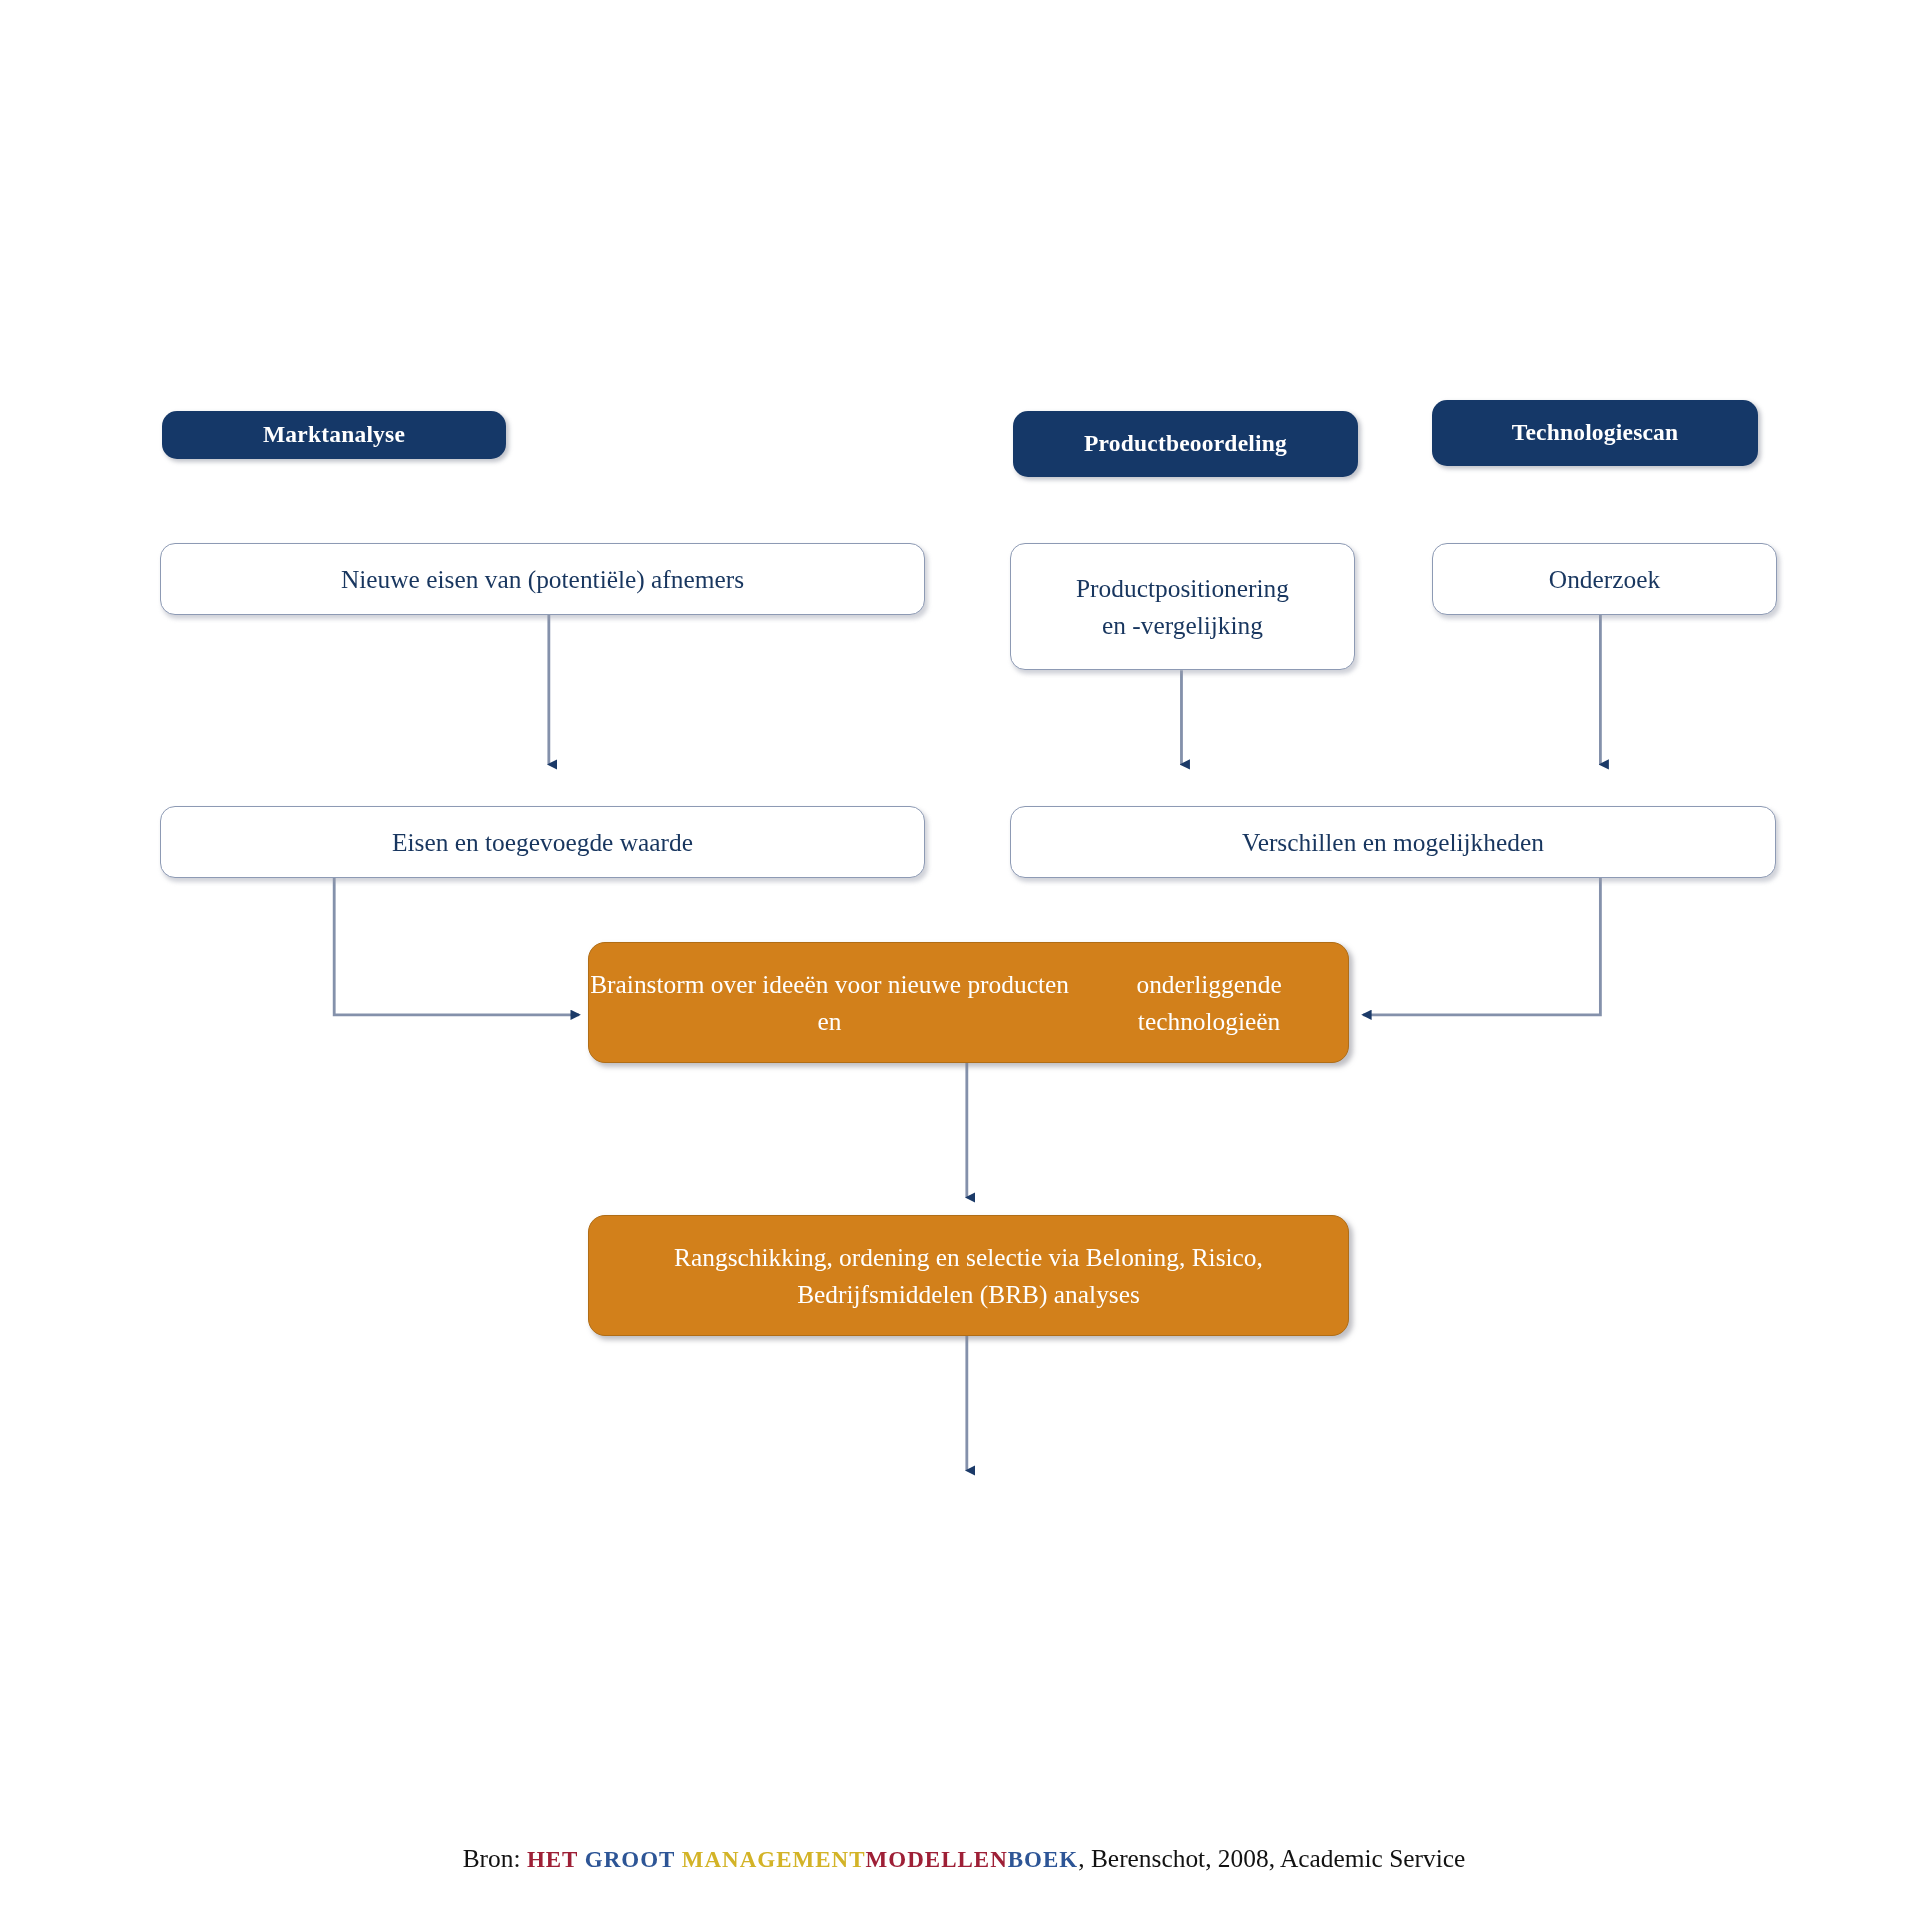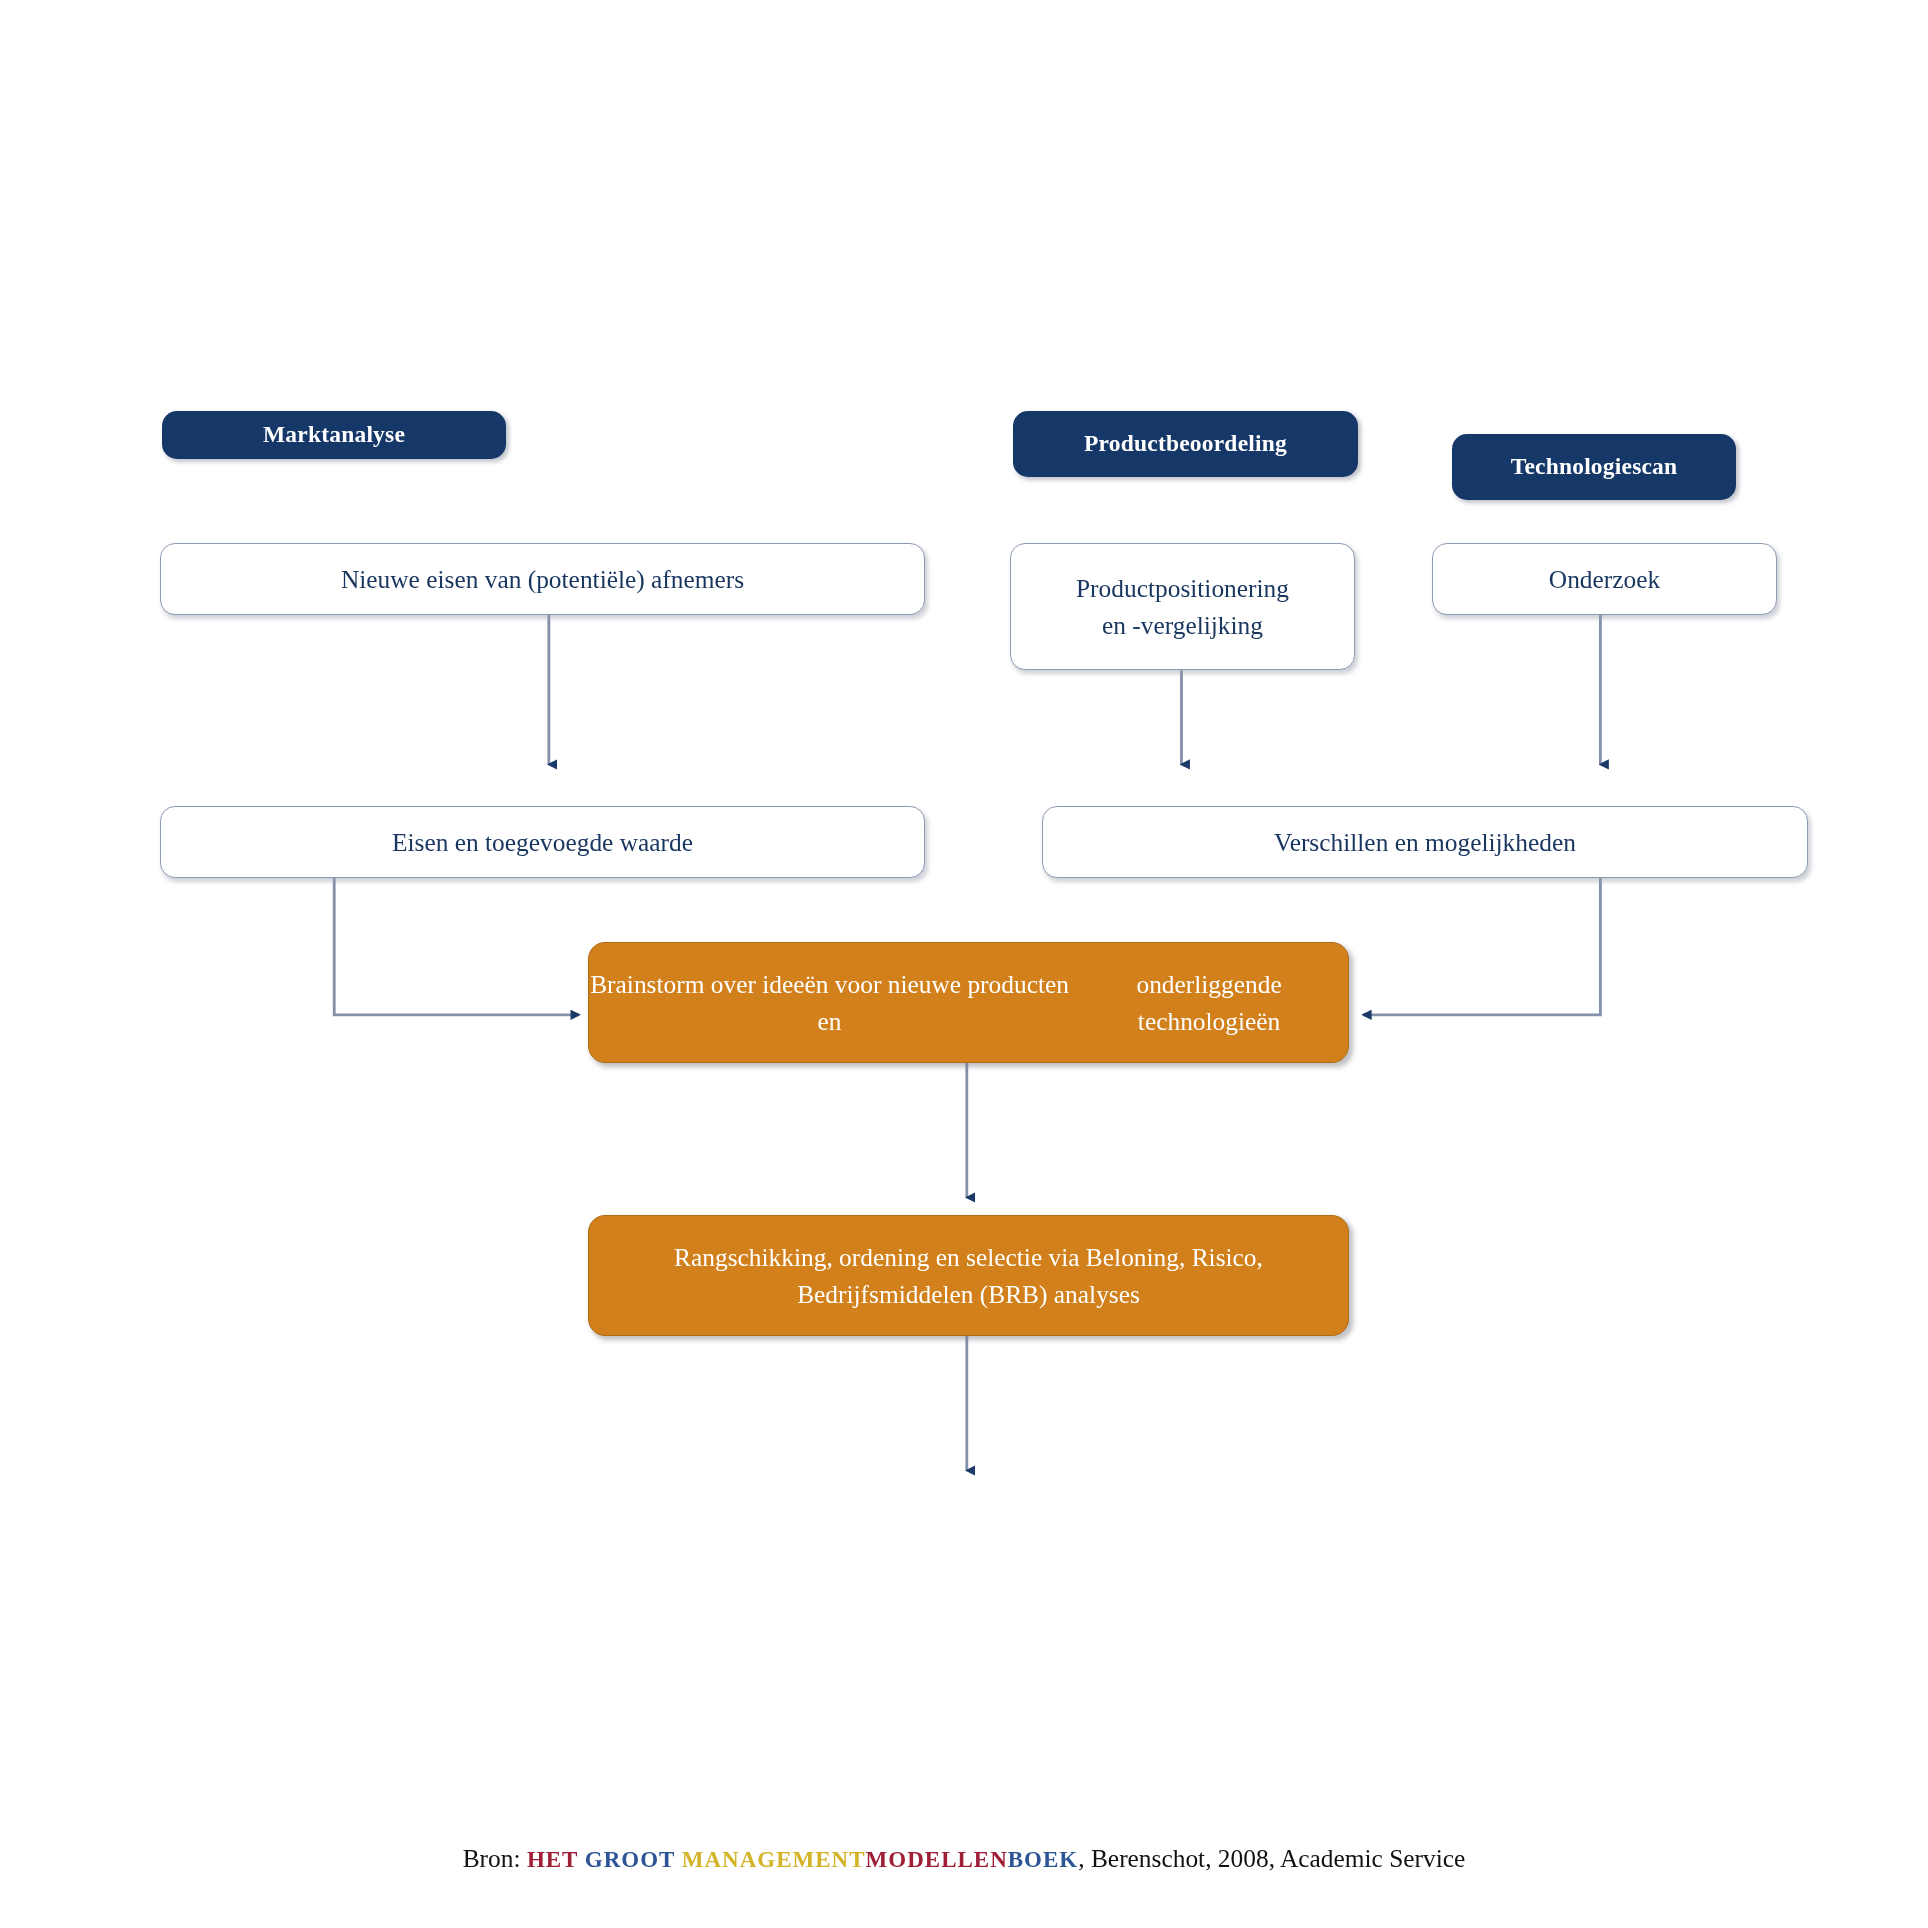--- a/index.html
+++ b/index.html
@@ -145,42 +145,42 @@
   </svg>
 
   <div class="node navy" style="left:162px; top:411px; width:344px; height:48px;">
     <span>Marktanalyse</span>
   </div>
 
   <div class="node navy" style="left:1013px; top:411px; width:345px; height:66px;">
     <span>Productbeoordeling</span>
   </div>
 
-  <div class="node navy" style="left:1432px; top:434px; width:284px; height:66px;margin-left:20px;">
+  <div class="node navy" style="left:1432px; top:400px; width:326px; height:66px;">
     <span>Technologiescan</span>
   </div>
 
   <div class="node white" style="left:160px; top:543px; width:765px; height:72px;">
     <span>Nieuwe eisen van (potentiële) afnemers</span>
   </div>
 
   <div class="node white" style="left:1010px; top:543px; width:345px; height:127px; flex-direction:column;">
     <span class="line">Productpositionering</span>
     <span class="line">en -vergelijking</span>
   </div>
 
   <div class="node white" style="left:1432px; top:543px; width:345px; height:72px;">
     <span>Onderzoek</span>
   </div>
 
   <div class="node white" style="left:160px; top:806px; width:765px; height:72px;">
     <span>Eisen en toegevoegde waarde</span>
   </div>
 
-  <div class="node white" style="left:1010px; top:806px; width:766px; height:72px;margin-left:32px;">
+  <div class="node white" style="left:1010px; top:806px; width:766px; height:72px;">
     <span>Verschillen en mogelijkheden</span>
   </div>
 
   <div class="node orange" style="left:588px; top:942px; width:761px; height:121px; flex-direction:row;">
     <span class="line">Brainstorm over ideeën voor nieuwe producten en</span>
     <span class="line">onderliggende technologieën</span>
   </div>
 
   <div class="node orange" style="left:588px; top:1215px; width:761px; height:121px; flex-direction:column;">
     <span class="line">Rangschikking, ordening en selectie via Beloning, Risico,</span>

